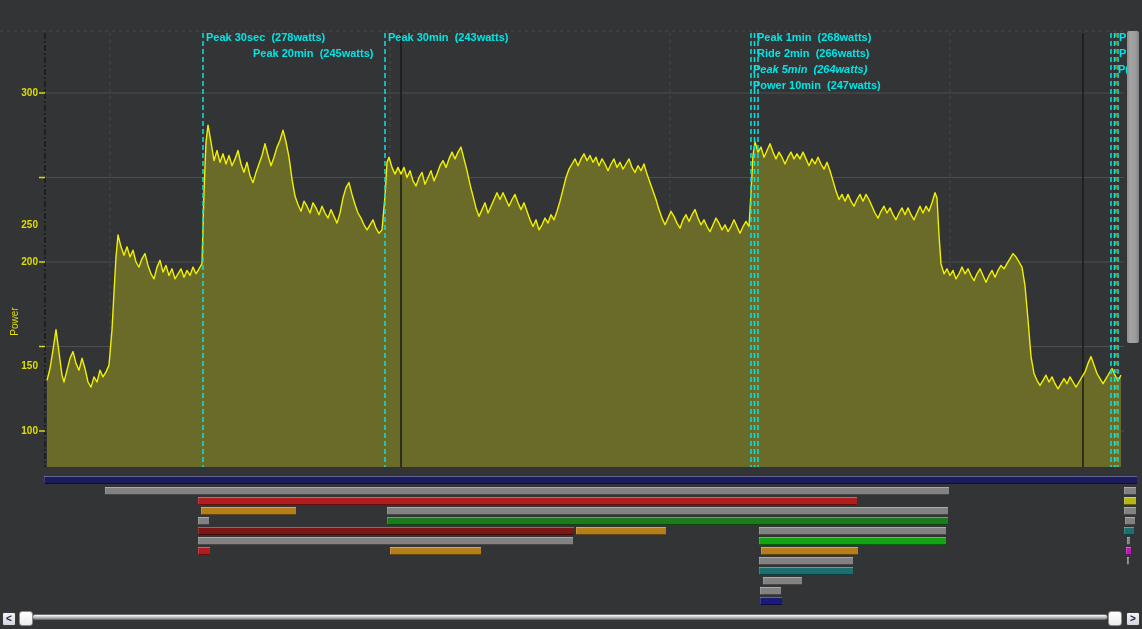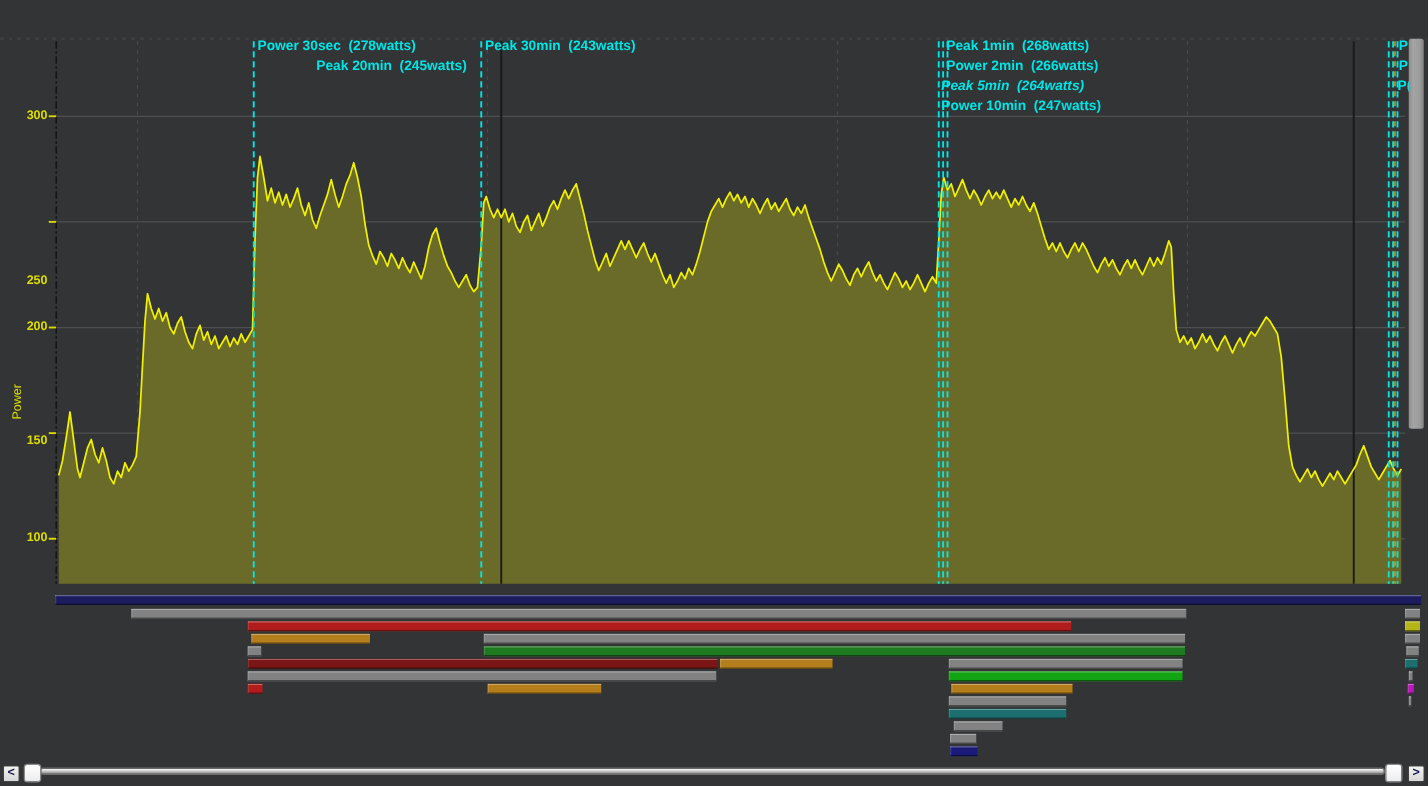--- a/index.html
+++ b/index.html
@@ -97,29 +97,29 @@
       <line x1="1114.5" x2="1114.5" y1="33" y2="467" stroke="#00e6e6" stroke-dasharray="5 3" stroke-width="1.5"></line>
       <line x1="1118" x2="1118" y1="33" y2="467" stroke="#00e6e6" stroke-dasharray="5 3" stroke-width="1.5"></line>
       <line x1="1116" x2="1116" y1="33" y2="467" stroke="#c9a413" stroke-dasharray="4 4" stroke-width="1.2"></line>
     </svg>
 
   <div id="power-axis-title">Power</div>
   <div id="ytick-labels">
       <div class="ytick-label" style="left: 2px; top: 87px;">300</div>
       <div class="ytick-label" style="left: 2px; top: 171.5px; margin-top: 47px;">250</div>
       <div class="ytick-label" style="left: 2px; top: 256px;">200</div>
-      <div class="ytick-label" style="left: 2px; top: 347px;">150</div>
+      <div class="ytick-label" style="left: 2px; top: 360px;">150</div>
       <div class="ytick-label" style="left: 2px; top: 425px;">100</div>
     </div>
   <div id="peak-labels">
-      <div class="peak-label" style="left: 206px; top: 31px;">Power 30sec  (278watts)</div>
+      <div class="peak-label" style="left: 206px; top: 31px;">Peak 30sec  (278watts)</div>
       <div class="peak-label" style="left: 206px; top: 47px; padding-left: 47px;">Peak 20min  (245watts)</div>
       <div class="peak-label" style="left: 388px; top: 31px;">Peak 30min  (243watts)</div>
       <div class="peak-label" style="left: 757px; top: 31px;">Peak 1min  (268watts)</div>
-      <div class="peak-label" style="left: 757px; top: 47px;">Power 2min  (266watts)</div>
+      <div class="peak-label" style="left: 757px; top: 47px;">Ride 2min  (266watts)</div>
       <div class="peak-label" style="left: 753px; top: 63px; font-style: italic;">Peak 5min  (264watts)</div>
       <div class="peak-label" style="left: 753px; top: 79px;">Power 10min  (247watts)</div>
       <div class="peak-label" style="left: 1119px; top: 31px;">P</div>
       <div class="peak-label" style="left: 1119px; top: 47px;">P</div>
       <div class="peak-label" style="left: 1118px; top: 63px;">P(</div>
     </div>
   <div id="interval-bars">
       <div class="bar" style="left: 44px; top: 476px; width: 1093px; background: rgb(27, 27, 94);"></div>
       <div class="bar" style="left: 105px; top: 487px; width: 844px; background: rgb(130, 130, 130);"></div>
       <div class="bar" style="left: 1124px; top: 487px; width: 12px; background: rgb(130, 130, 130);"></div>

